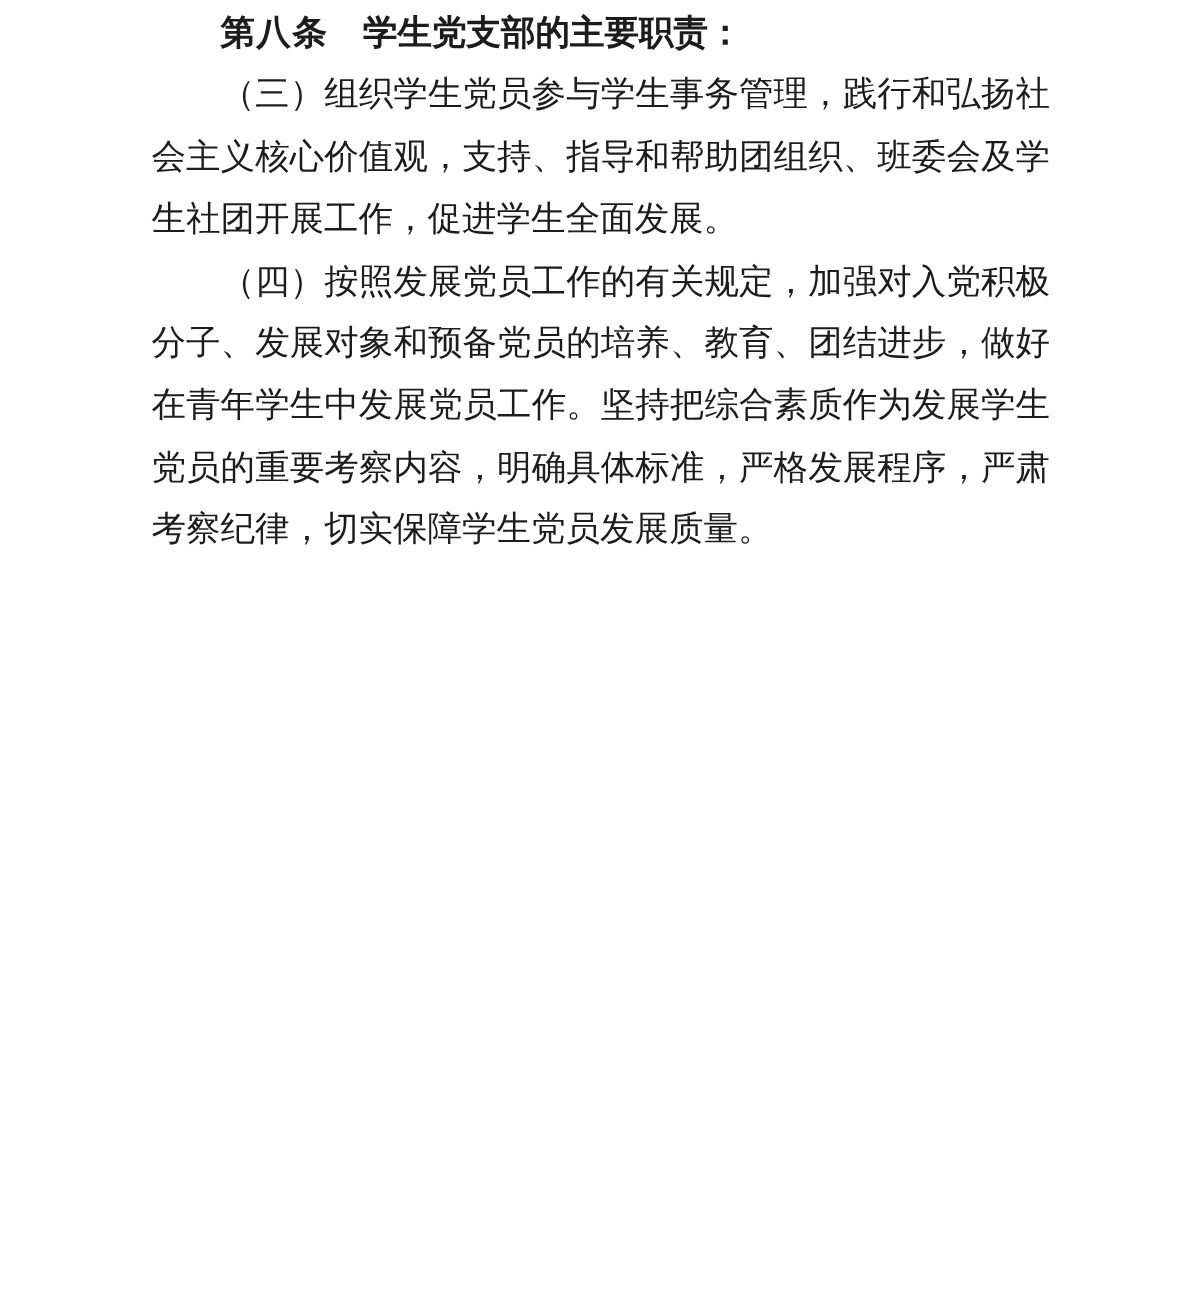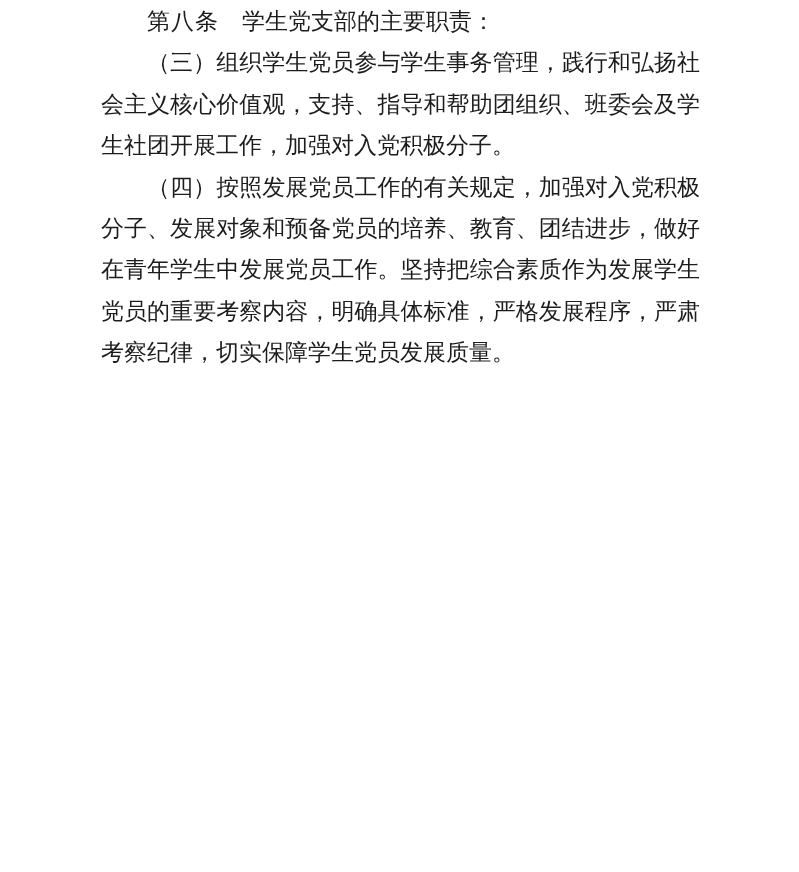--- a/index.html
+++ b/index.html
@@ -21,30 +21,30 @@
     color: #1c1c1c;
   }
   .para {
     margin: 0;
     text-indent: 2em;
     text-align: justify;
     text-justify: inter-character;
     word-break: break-all;
   }
   .heading .num {
-    font-weight: normal;
+    font-weight: bold;
     margin-right: 1em;
     letter-spacing: 1px;
   }
   .heading .title {
-    font-weight: normal;
+    font-weight: bold;
   }
 </style>
 </head>
 <body>
 
 <div class="page">
   <p class="para heading"><span class="num">第八条</span><span class="title">学生党支部的主要职责：</span></p>
   <div id="clauses">
-      <p class="para clause">（三）组织学生党员参与学生事务管理，践行和弘扬社会主义核心价值观，支持、指导和帮助团组织、班委会及学生社团开展工作，加强对入党积极分子。</p>
+      <p class="para clause">（三）组织学生党员参与学生事务管理，践行和弘扬社会主义核心价值观，支持、指导和帮助团组织、班委会及学生社团开展工作，促进学生全面发展。</p>
       <p class="para clause">（四）按照发展党员工作的有关规定，加强对入党积极分子、发展对象和预备党员的培养、教育、团结进步，做好在青年学生中发展党员工作。坚持把综合素质作为发展学生党员的重要考察内容，明确具体标准，严格发展程序，严肃考察纪律，切实保障学生党员发展质量。</p>
     </div>
 </div>
 
 </body></html>

